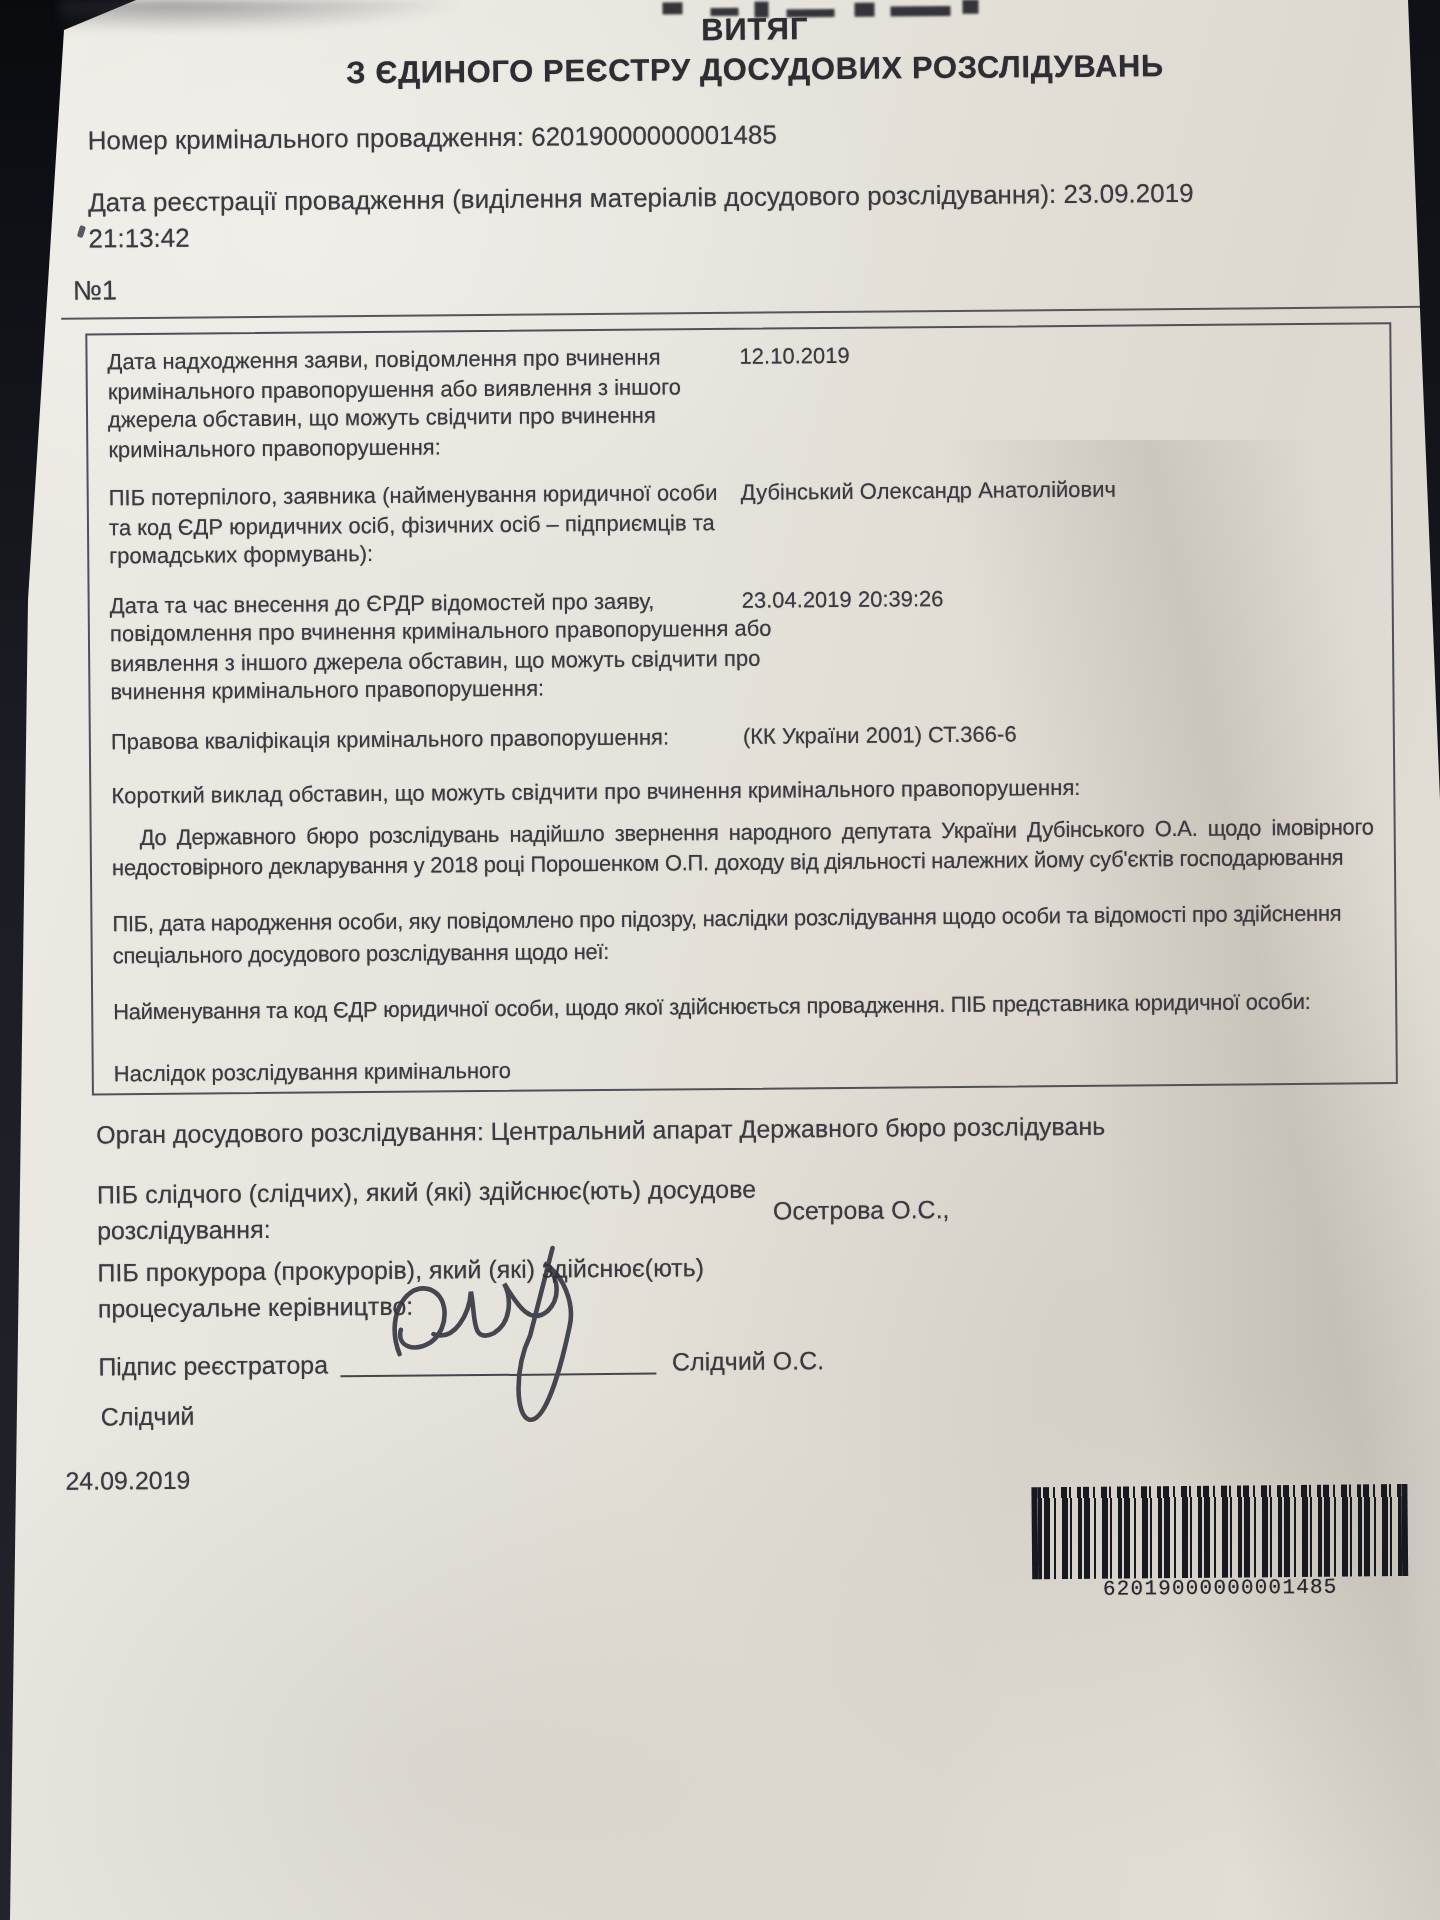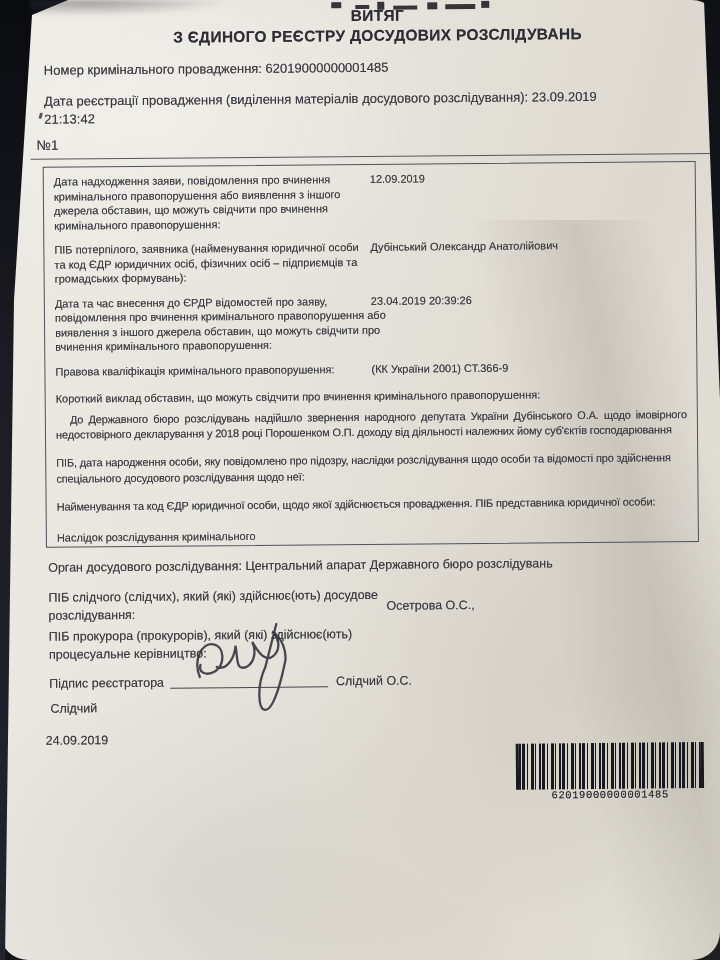--- a/index.html
+++ b/index.html
@@ -11,21 +11,20 @@
   }
   .photo{position:absolute;inset:0;}
   
   .sheet{
     position:absolute;inset:0;
     background:
       radial-gradient(ellipse 420px 260px at 22% 12%, rgba(255,255,255,.28), rgba(255,255,255,0) 70%),
       radial-gradient(ellipse 500px 380px at 88% 72%, rgba(110,104,90,.10), rgba(110,104,90,0) 65%),
       radial-gradient(ellipse 420px 300px at 30% 92%, rgba(80,76,66,.08), rgba(80,76,66,0) 70%),
       linear-gradient(104deg,#edebe4 0%,#e7e4dd 38%,#ddd9d0 72%,#e3e0d7 100%);
-    border-radius: 28px;
   }
   .fold{
     position:absolute;left:420px;top:220px;width:300px;height:740px;
     background:linear-gradient(78deg, rgba(100,94,80,0) 45%, rgba(100,94,80,.16) 68%, rgba(100,94,80,0) 86%);
     pointer-events:none;
   }
   .content{
     position:absolute;inset:0;color:#3a3a40;
     transform:rotate(-0.5deg);transform-origin:360px 320px;
     text-shadow:0 0 .5px rgba(45,45,52,.55);
@@ -52,21 +51,21 @@
   .wrow{margin-bottom:13px;letter-spacing:-.15px;line-height:1.4;}
   .orow{width:235px;margin-top:15px;line-height:1.4;}
   
   .authority{position:absolute;top:558px;left:46px;margin:0;font-size:12.5px;}
   .inv-label{position:absolute;top:587px;left:46px;width:338px;margin:0;font-size:12.5px;line-height:1.4;}
   .inv-value{position:absolute;top:587px;left:372px;margin:12px;font-size:12.5px;}
   .pros-label{position:absolute;top:626px;left:46px;width:330px;margin:0;font-size:12.5px;line-height:1.4;}
   .registrar-row{position:absolute;top:672px;left:46px;display:flex;align-items:flex-end;font-size:12.5px;}
   .sig-line{display:inline-block;width:158px;border-bottom:1px solid #45454c;height:14px;margin:0 8px 1px 6px;}
   .role{position:absolute;top:699px;left:47px;font-size:12.5px;}
-  .doc-date{position:absolute;top:731px;left:42px;font-size:12.5px;}
+  .doc-date{position:absolute;top:731px;left:29px;font-size:12.5px;}
   
   .signature{position:absolute;top:612px;left:186px;transform:rotate(-6deg);}
   
   .barcode{position:absolute;top:745px;left:512px;width:188px;}
   .bars{
     height:46px;
     background:
       repeating-linear-gradient(90deg,
         #181820 0 2px, rgba(0,0,0,0) 2px 3px,
         #181820 3px 6px, rgba(0,0,0,0) 6px 8px,
@@ -125,36 +124,36 @@
         <span>23.09.2019 21:13:42</span>
       </p>
 
       <div class="record-no">№1</div>
       <div class="rule"></div>
 
       <div class="tbl">
 
         <div class="trow">
           <div class="lbl lbl-w1">Дата надходження заяви, повідомлення про вчинення кримінального правопорушення або виявлення з іншого джерела обставин, що можуть свідчити про вчинення кримінального правопорушення:</div>
-          <div class="val">12.09.2019</div>
+          <div class="val">12.10.2019</div>
         </div>
 
         <div class="trow">
           <div class="lbl lbl-w2">ПІБ потерпілого, заявника (найменування юридичної особи та код ЄДР юридичних осіб, фізичних осіб – підприємців та громадських формувань):</div>
           <div class="val">Дубінський Олександр Анатолійович</div>
         </div>
 
         <div class="trow">
           <div class="lbl lbl-w3">Дата та час внесення до ЄРДР відомостей про заяву, повідомлення про вчинення кримінального правопорушення або виявлення з іншого джерела обставин, що можуть свідчити про вчинення кримінального правопорушення:</div>
           <div class="val">23.04.2019 20:39:26</div>
         </div>
 
         <div class="trow">
           <div class="lbl">Правова кваліфікація кримінального правопорушення:</div>
-          <div class="val">(КК України 2001) СТ.366-9</div>
+          <div class="val">(КК України 2001) СТ.366-6</div>
         </div>
 
         <div class="sumlabel">Короткий виклад обставин, що можуть свідчити про вчинення кримінального правопорушення:</div>
         <p class="sumtext">До Державного бюро розслідувань надійшло звернення народного депутата України Дубінського О.А. щодо імовірного недостовірного декларування у 2018 році Порошенком О.П. доходу від діяльності належних йому суб'єктів господарювання</p>
 
         <div class="wrow">ПІБ, дата народження особи, яку повідомлено про підозру, наслідки розслідування щодо особи та відомості про здійснення спеціального досудового розслідування щодо неї:</div>
         <div class="wrow">Найменування та код ЄДР юридичної особи, щодо якої здійснюється провадження. ПІБ представника юридичної особи:</div>
         <div class="orow">Наслідок розслідування кримінального правопорушення:</div>
       </div>
 

